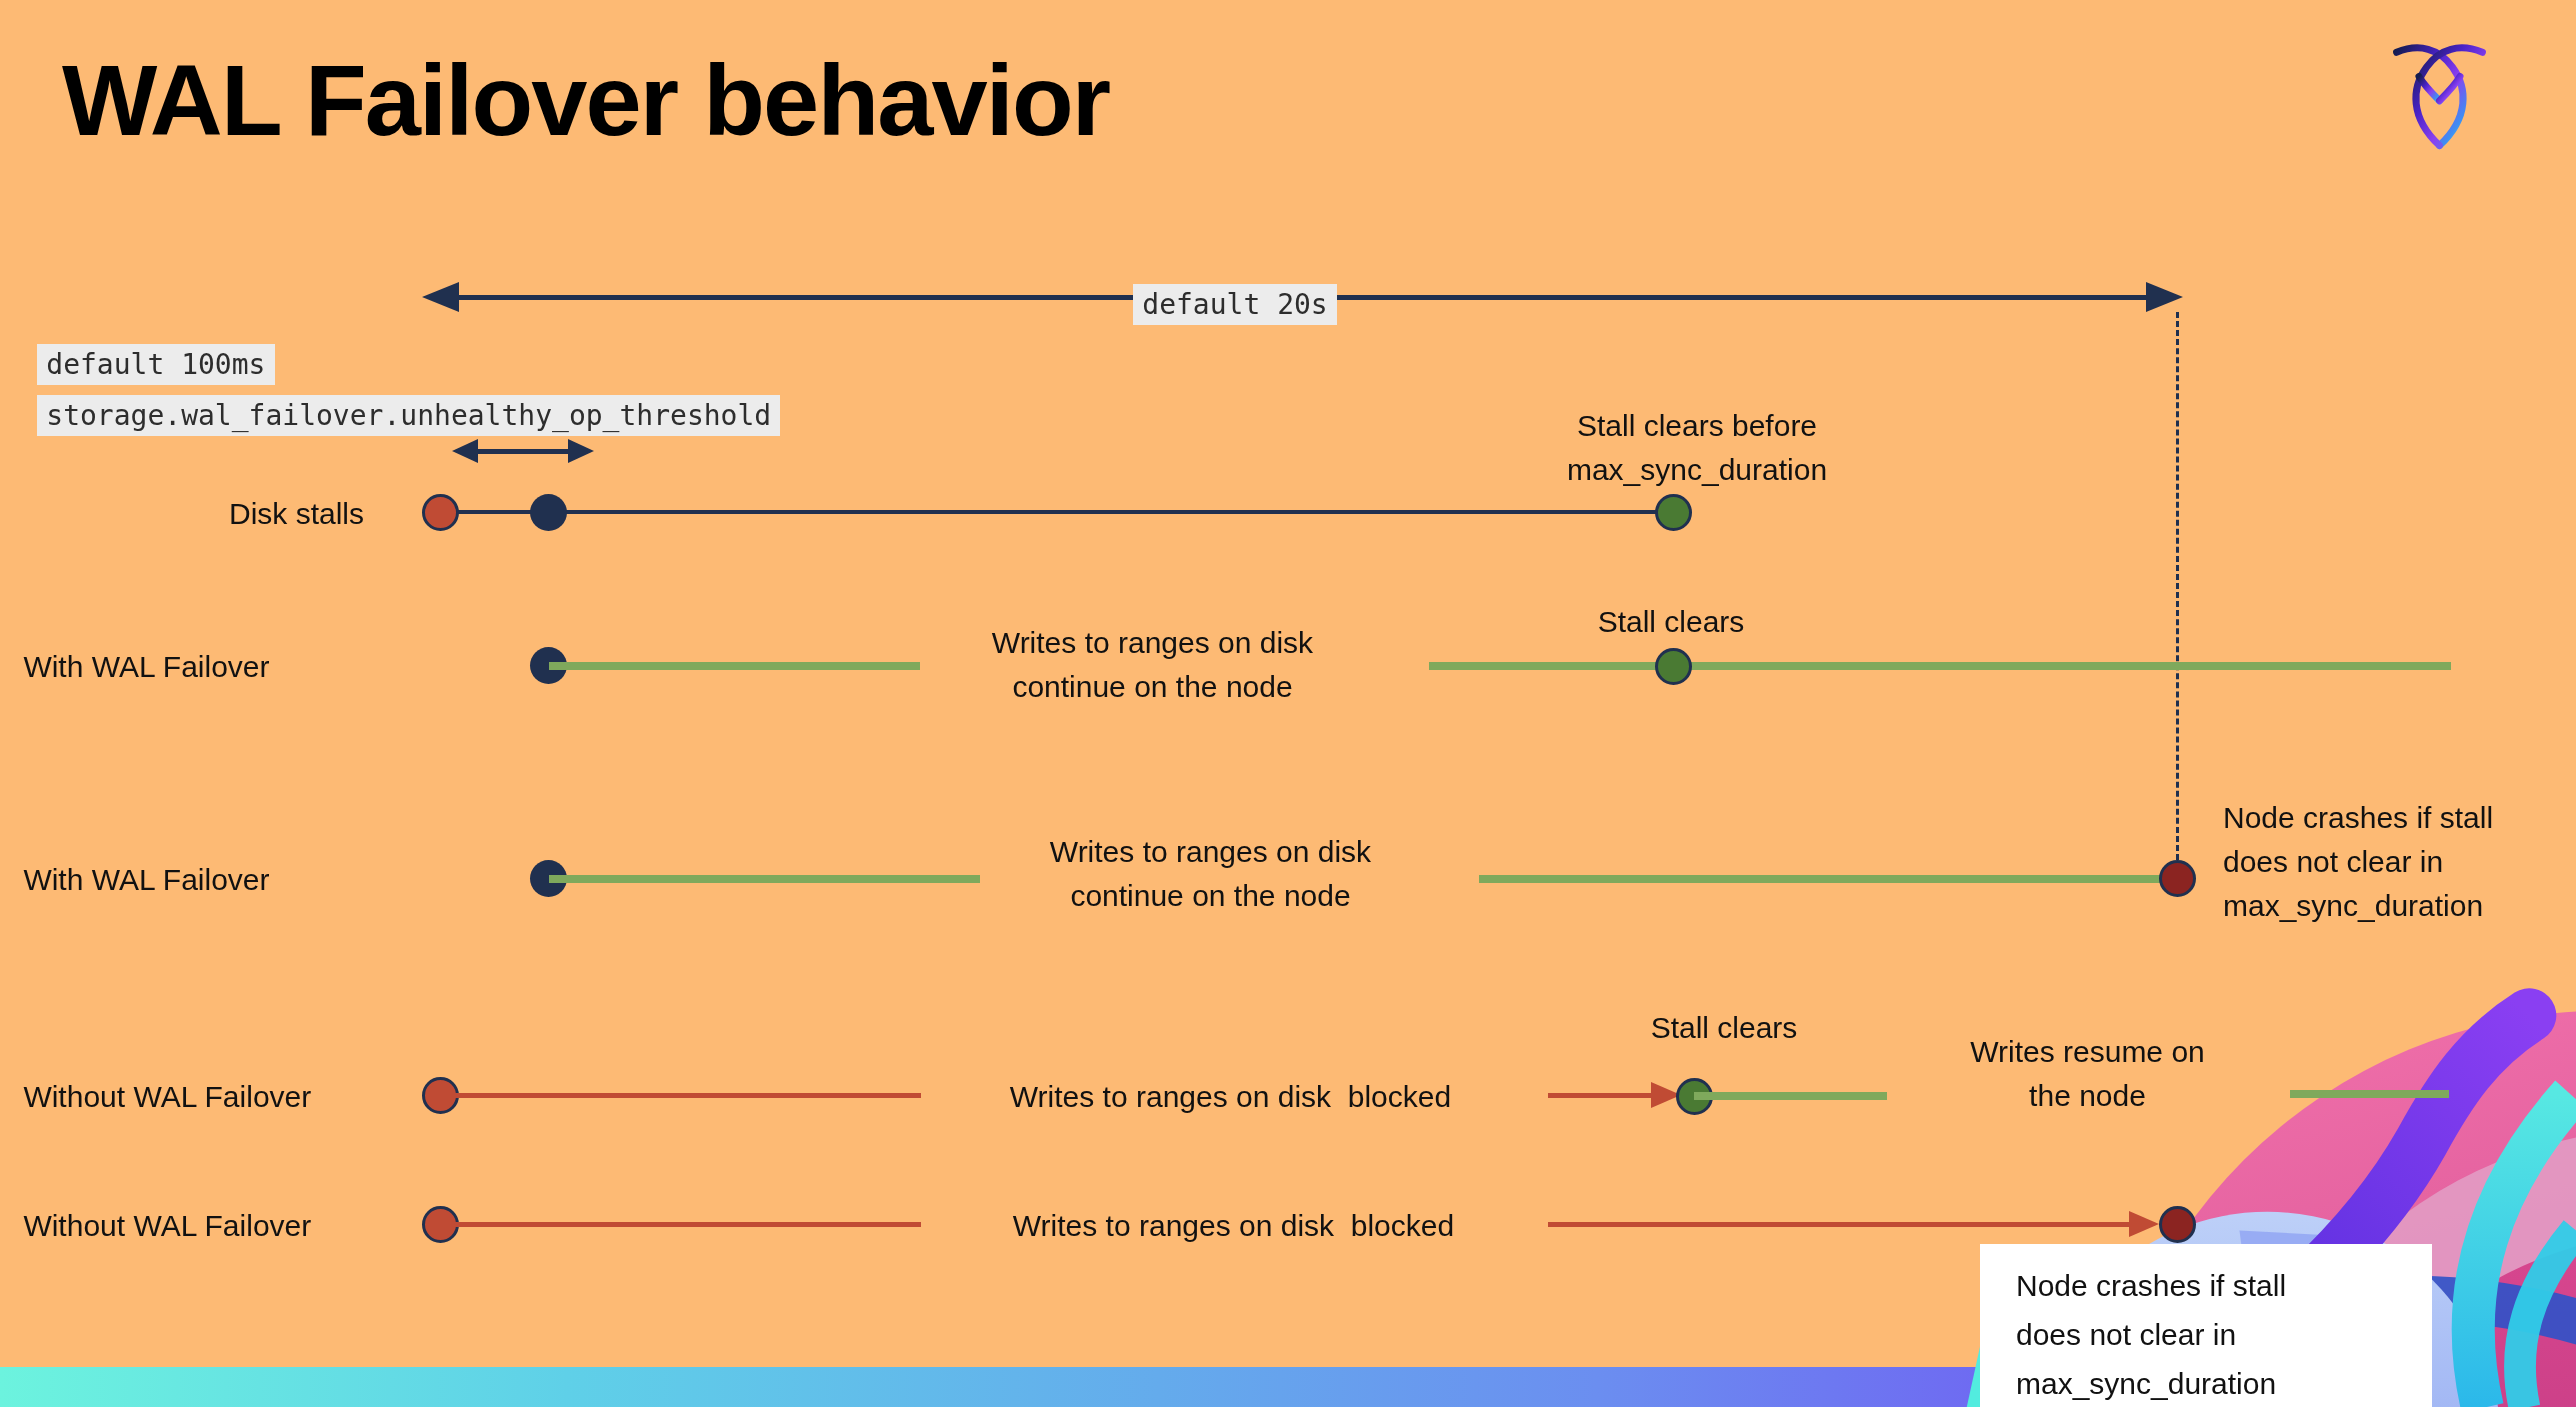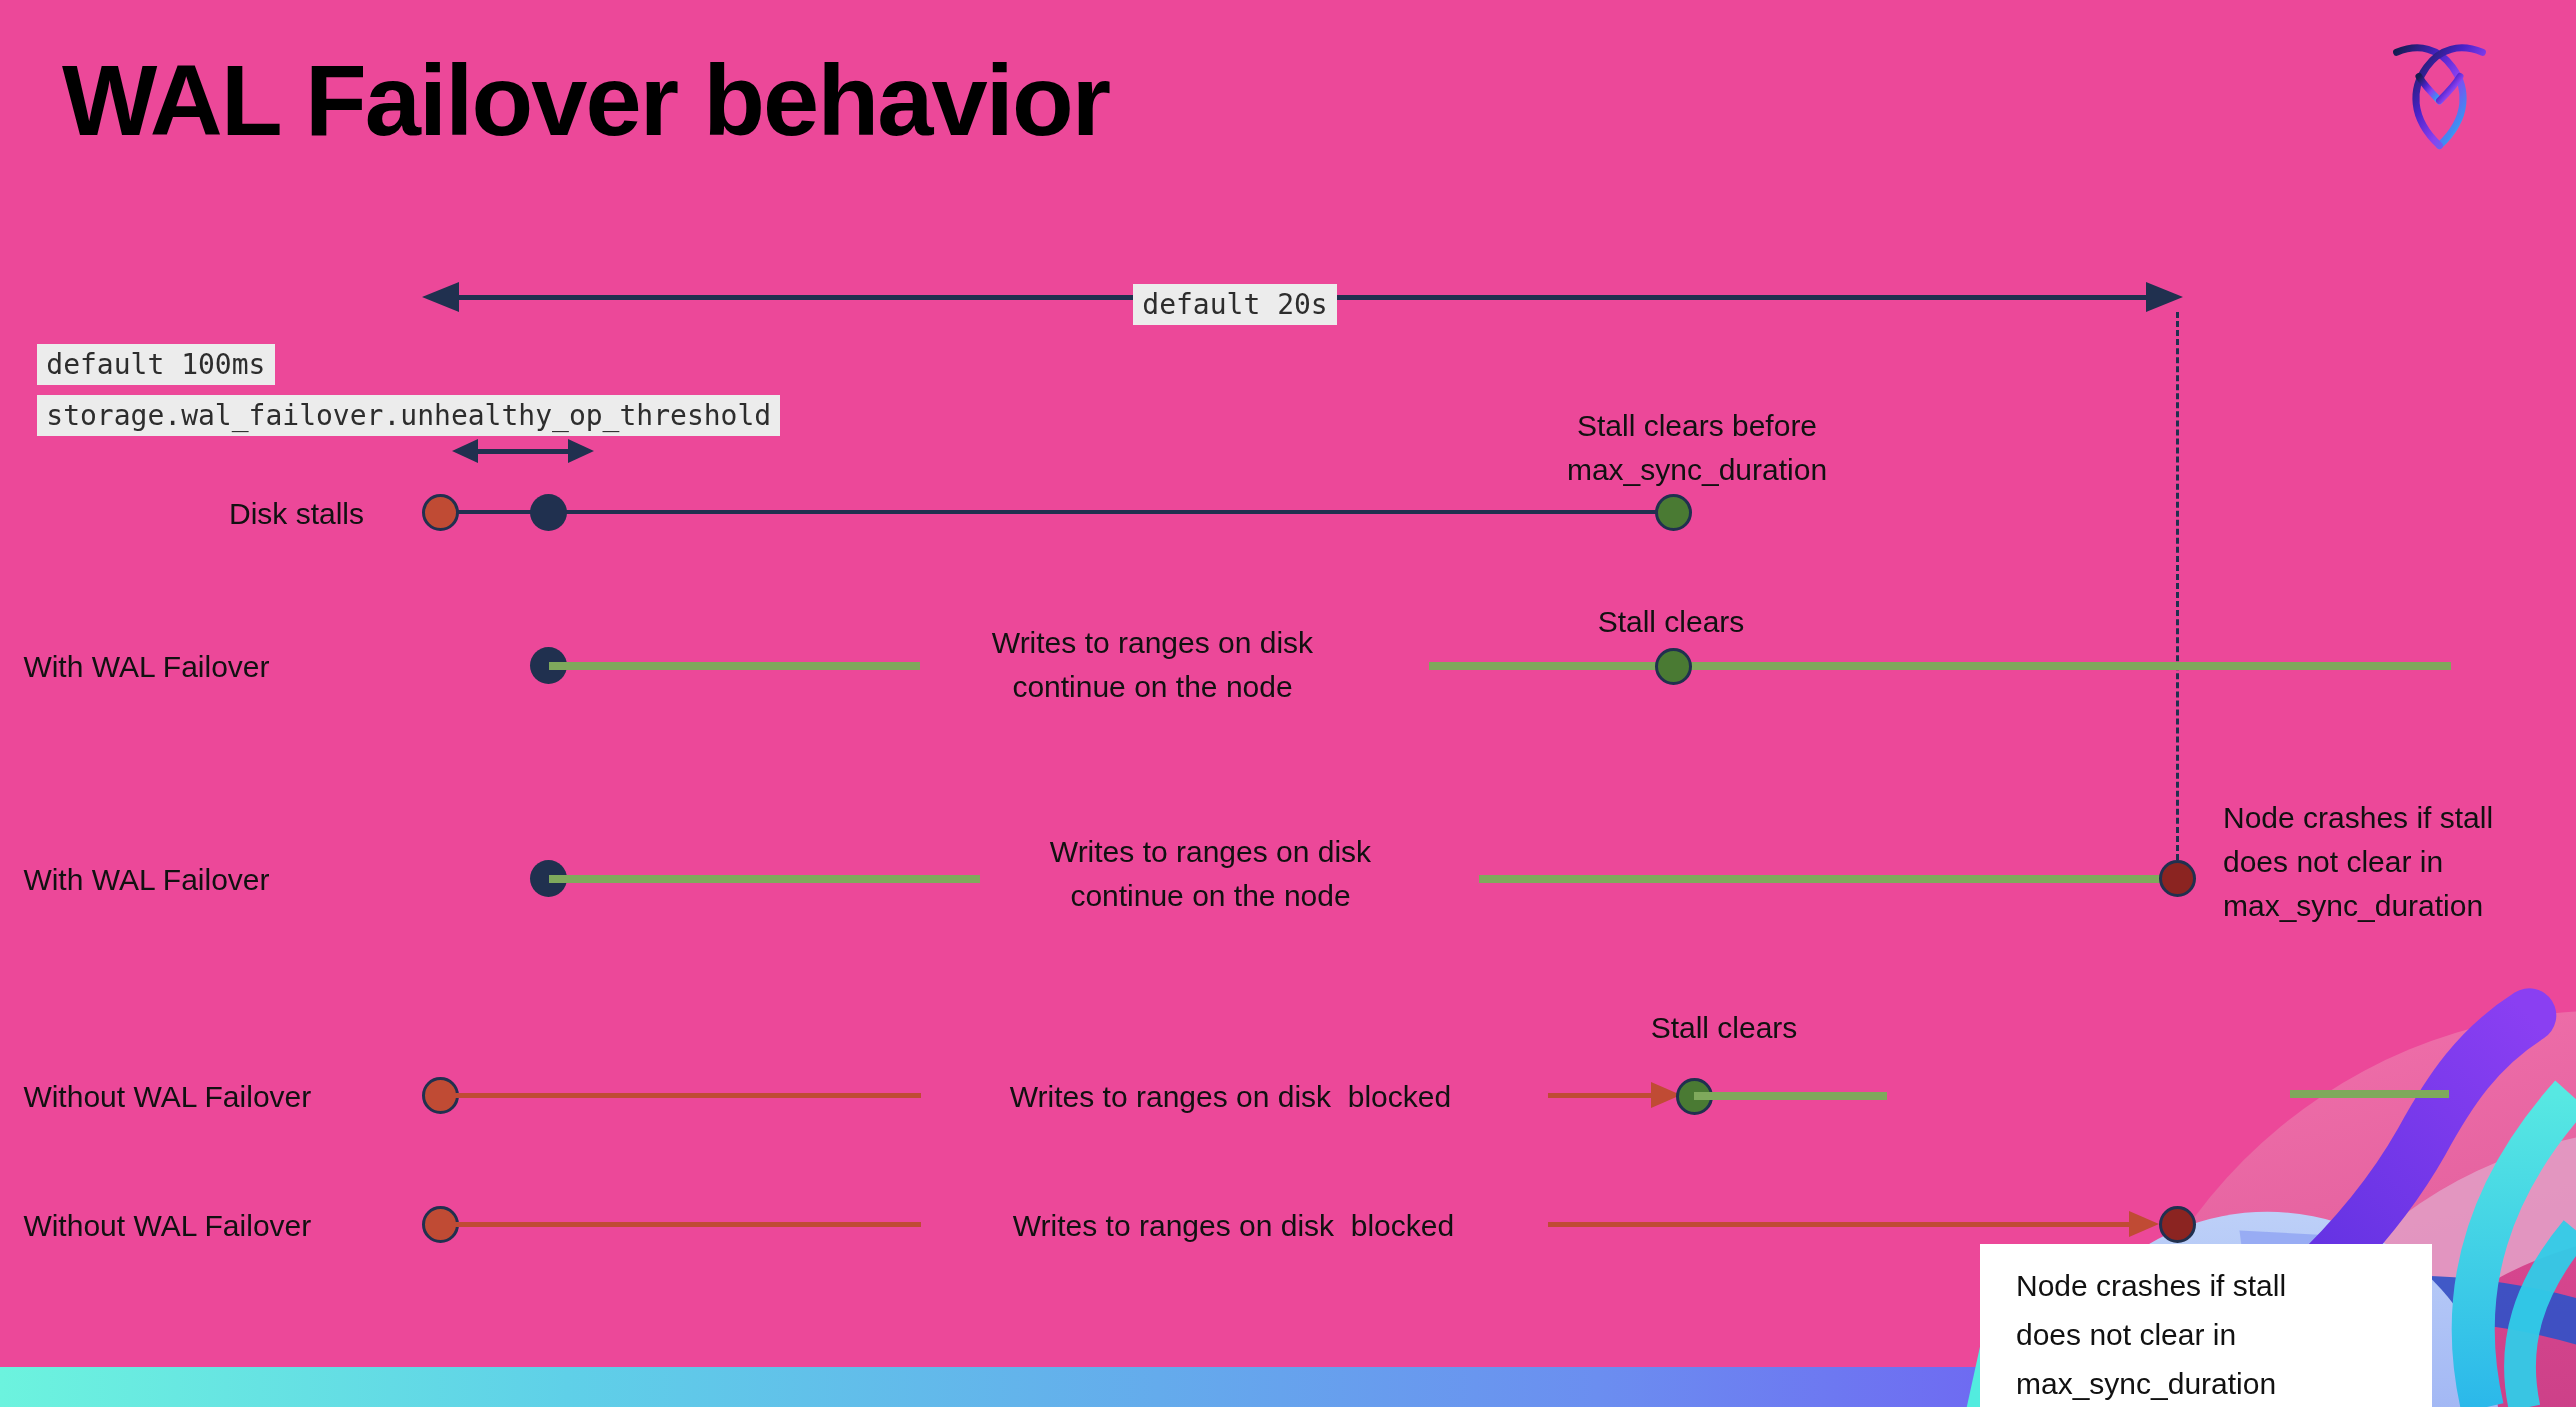--- a/index.html
+++ b/index.html
@@ -1,18 +1,18 @@
 <!DOCTYPE html>
 <html style="font-size:15px"><head>
 <meta charset="utf-8">
 <style>
   html,body { margin:0; padding:0; background:#ffffff; }
   .slide {
     position:relative; width:2576px; height:1408px;
-    background:#ec4899; overflow:hidden;
+    background:#fdba74; overflow:hidden;
     font-family:"Liberation Sans", sans-serif; color:#111;
   }
   .abs { position:absolute; }
   .z1{z-index:1}.z2{z-index:2}.z3{z-index:3}.z4{z-index:4}.z5{z-index:5}
 
   .title {
     left:62px; top:43px; font-size:101px; font-weight:bold;
     letter-spacing:-1.9px; color:#000;
   }
 
@@ -168,20 +168,22 @@
 
   <div class="abs body-text z5" style="left:23.4px; top:1075px;">Without WAL Failover</div>
   <div class="abs dot dot-red z5" style="left:422px; top:1077px;"></div>
   <div class="abs rline z5" style="left:441px; top:1093px; width:480px;"></div>
   <div class="abs body-text center z5" style="left:950px; top:1075px; width:561px;">Writes to ranges on disk  blocked</div>
   <div class="abs rline z5" style="left:1548px; top:1093px; width:110px;"></div>
   <div class="abs tri tri-red-right z5" style="left:1651px; top:1082px;"></div>
   <div class="abs dot dot-green z5" style="left:1676px; top:1078px;"></div>
   <div class="abs gline z5" style="left:1694px; top:1092px; width:193px;"></div>
   <div class="abs body-text center z5" style="left:1584px; top:1006px; width:280px;">Stall clears</div>
+  <div class="abs body-text center z5" style="left:1938px; top:1030px; width:299px;">Writes resume on
+the node</div>
   <div class="abs gline z5" style="left:2290px; top:1090px; width:159px;"></div>
 
   <div class="abs body-text z5" style="left:23.4px; top:1204px;">Without WAL Failover</div>
   <div class="abs dot dot-red z5" style="left:422px; top:1206px;"></div>
   <div class="abs rline z5" style="left:441px; top:1222px; width:480px;"></div>
   <div class="abs body-text center z5" style="left:953px; top:1204px; width:561px;">Writes to ranges on disk  blocked</div>
   <div class="abs rline z5" style="left:1548px; top:1222px; width:589px;"></div>
   <div class="abs tri tri-red-right z5" style="left:2129px; top:1211px;"></div>
   <div class="abs dot dot-darkred z5" style="left:2159px; top:1206px;"></div>
 

